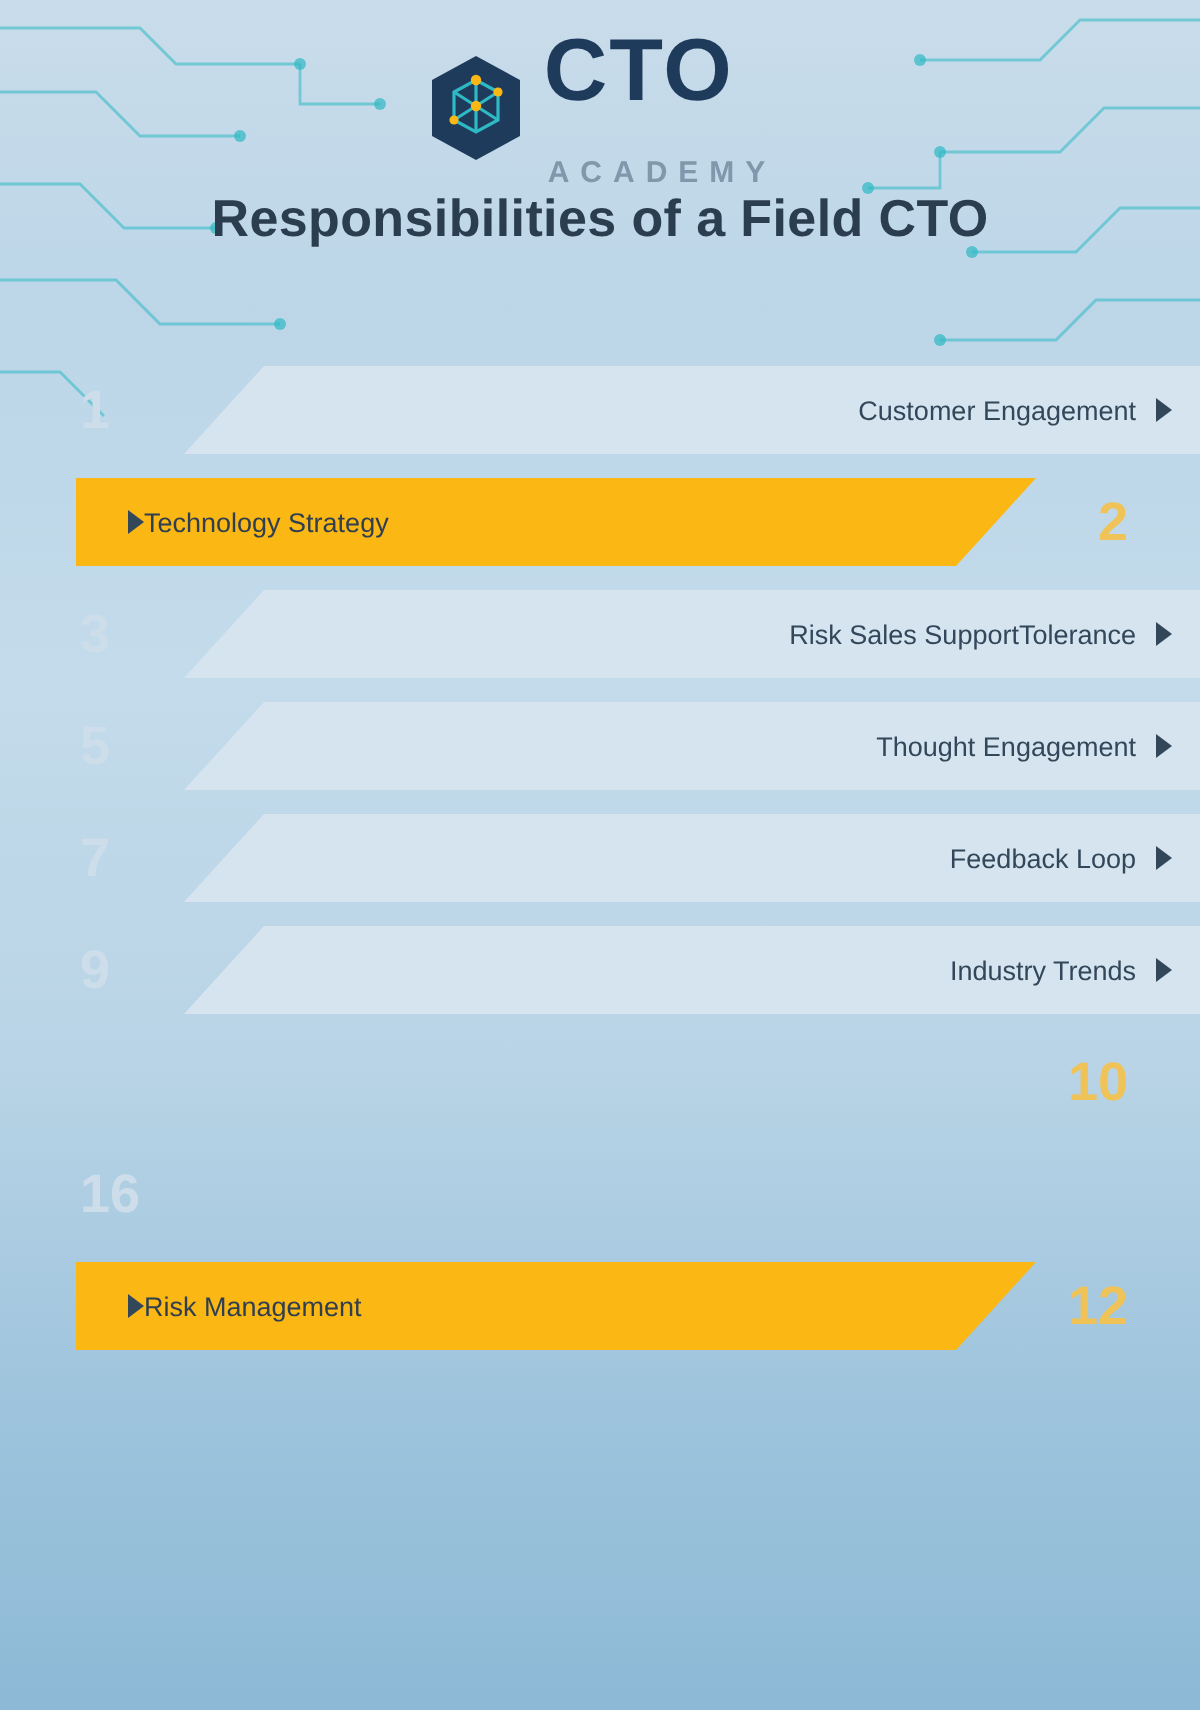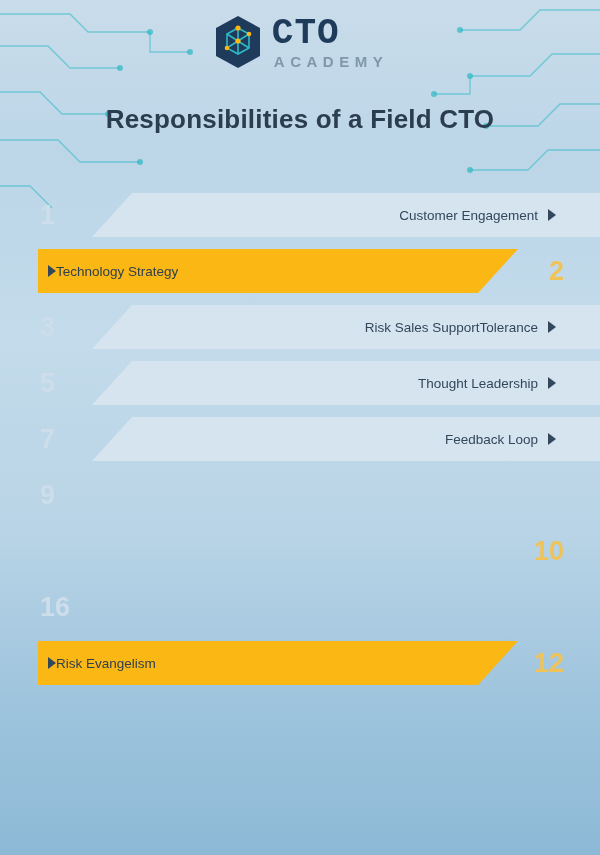--- a/index.html
+++ b/index.html
@@ -40,38 +40,36 @@
   }
 
   .logo-text {
     display: flex;
     flex-direction: column;
     align-items: flex-start;
     line-height: 1;
   }
 
   .logo-title {
-    font-size: 36px;
+    font-size: 44px;
     font-weight: bold;
     color: #1f3b5c;
     letter-spacing: 1px;
-    font-family: Liberation Mono, monospace;
   }
 
   .logo-sub {
     font-size: 15px;
     font-weight: bold;
     color: #7f98ab;
     letter-spacing: 5.5px;
-    margin-top: 2px;
+    margin-top: 21px;
     margin-left: 2px;
   }
 
   .page-title {
-    margin-top: 30px;
     font-size: 26px;
     font-weight: bold;
     color: #2b3e50;
     letter-spacing: .2px;
   }
 
   
   .list {
     position: relative;
     margin-top: 52px;
@@ -90,30 +88,31 @@
     align-items: center;
   }
 
   
   .row.light .bar {
     right: 0;
     left: 92px;
     background: #d6e4ef;
     clip-path: polygon(40px 0, 100% 0, 100% 100%, 0 100%);
     justify-content: flex-end;
-    padding-right: 44px;
+    padding-right: 14px;
   }
 
   
   .row.dark .bar {
     left: 38px;
     right: 82px;
     background: #fbb713;
     clip-path: polygon(0 0, 100% 0, calc(100% - 40px) 100%, 0 100%);
     justify-content: flex-start;
+    padding-left: 16px;
   }
 
   .label {
     font-size: 13.5px;
     color: #33475b;
     white-space: nowrap;
   }
 
   .row.dark .label { color: #2f3f4f; }
 
@@ -222,41 +221,45 @@
     </div>
     <div class="row light">
       <div class="bar">
         <span class="label">Risk Sales SupportTolerance</span>
         <span class="arrow arrow-right"></span>
       </div>
       <div class="num">3</div>
     </div>
     <div class="row light">
       <div class="bar">
-        <span class="label">Thought Leadership</span>
+        <span class="label">Thought Engagement</span>
         <span class="arrow arrow-right"></span>
       </div>
       <div class="num">5</div>
     </div>
     <div class="row light">
       <div class="bar">
         <span class="label">Feedback Loop</span>
         <span class="arrow arrow-right"></span>
       </div>
       <div class="num">7</div>
     </div>
     <div class="row light">
+      <div class="bar">
+        <span class="label">Industry Trends</span>
+        <span class="arrow arrow-right"></span>
+      </div>
       <div class="num">9</div>
     </div>
     <div class="row dark">
       <div class="num">10</div>
     </div>
     <div class="row light">
       <div class="num">16</div>
     </div>
     <div class="row dark">
       <div class="bar">
         <span class="arrow arrow-right"></span>
-        <span class="label">Risk Evangelism</span>
+        <span class="label">Risk Management</span>
       </div>
       <div class="num">12</div>
     </div>
   </div>
 
 </body></html>

